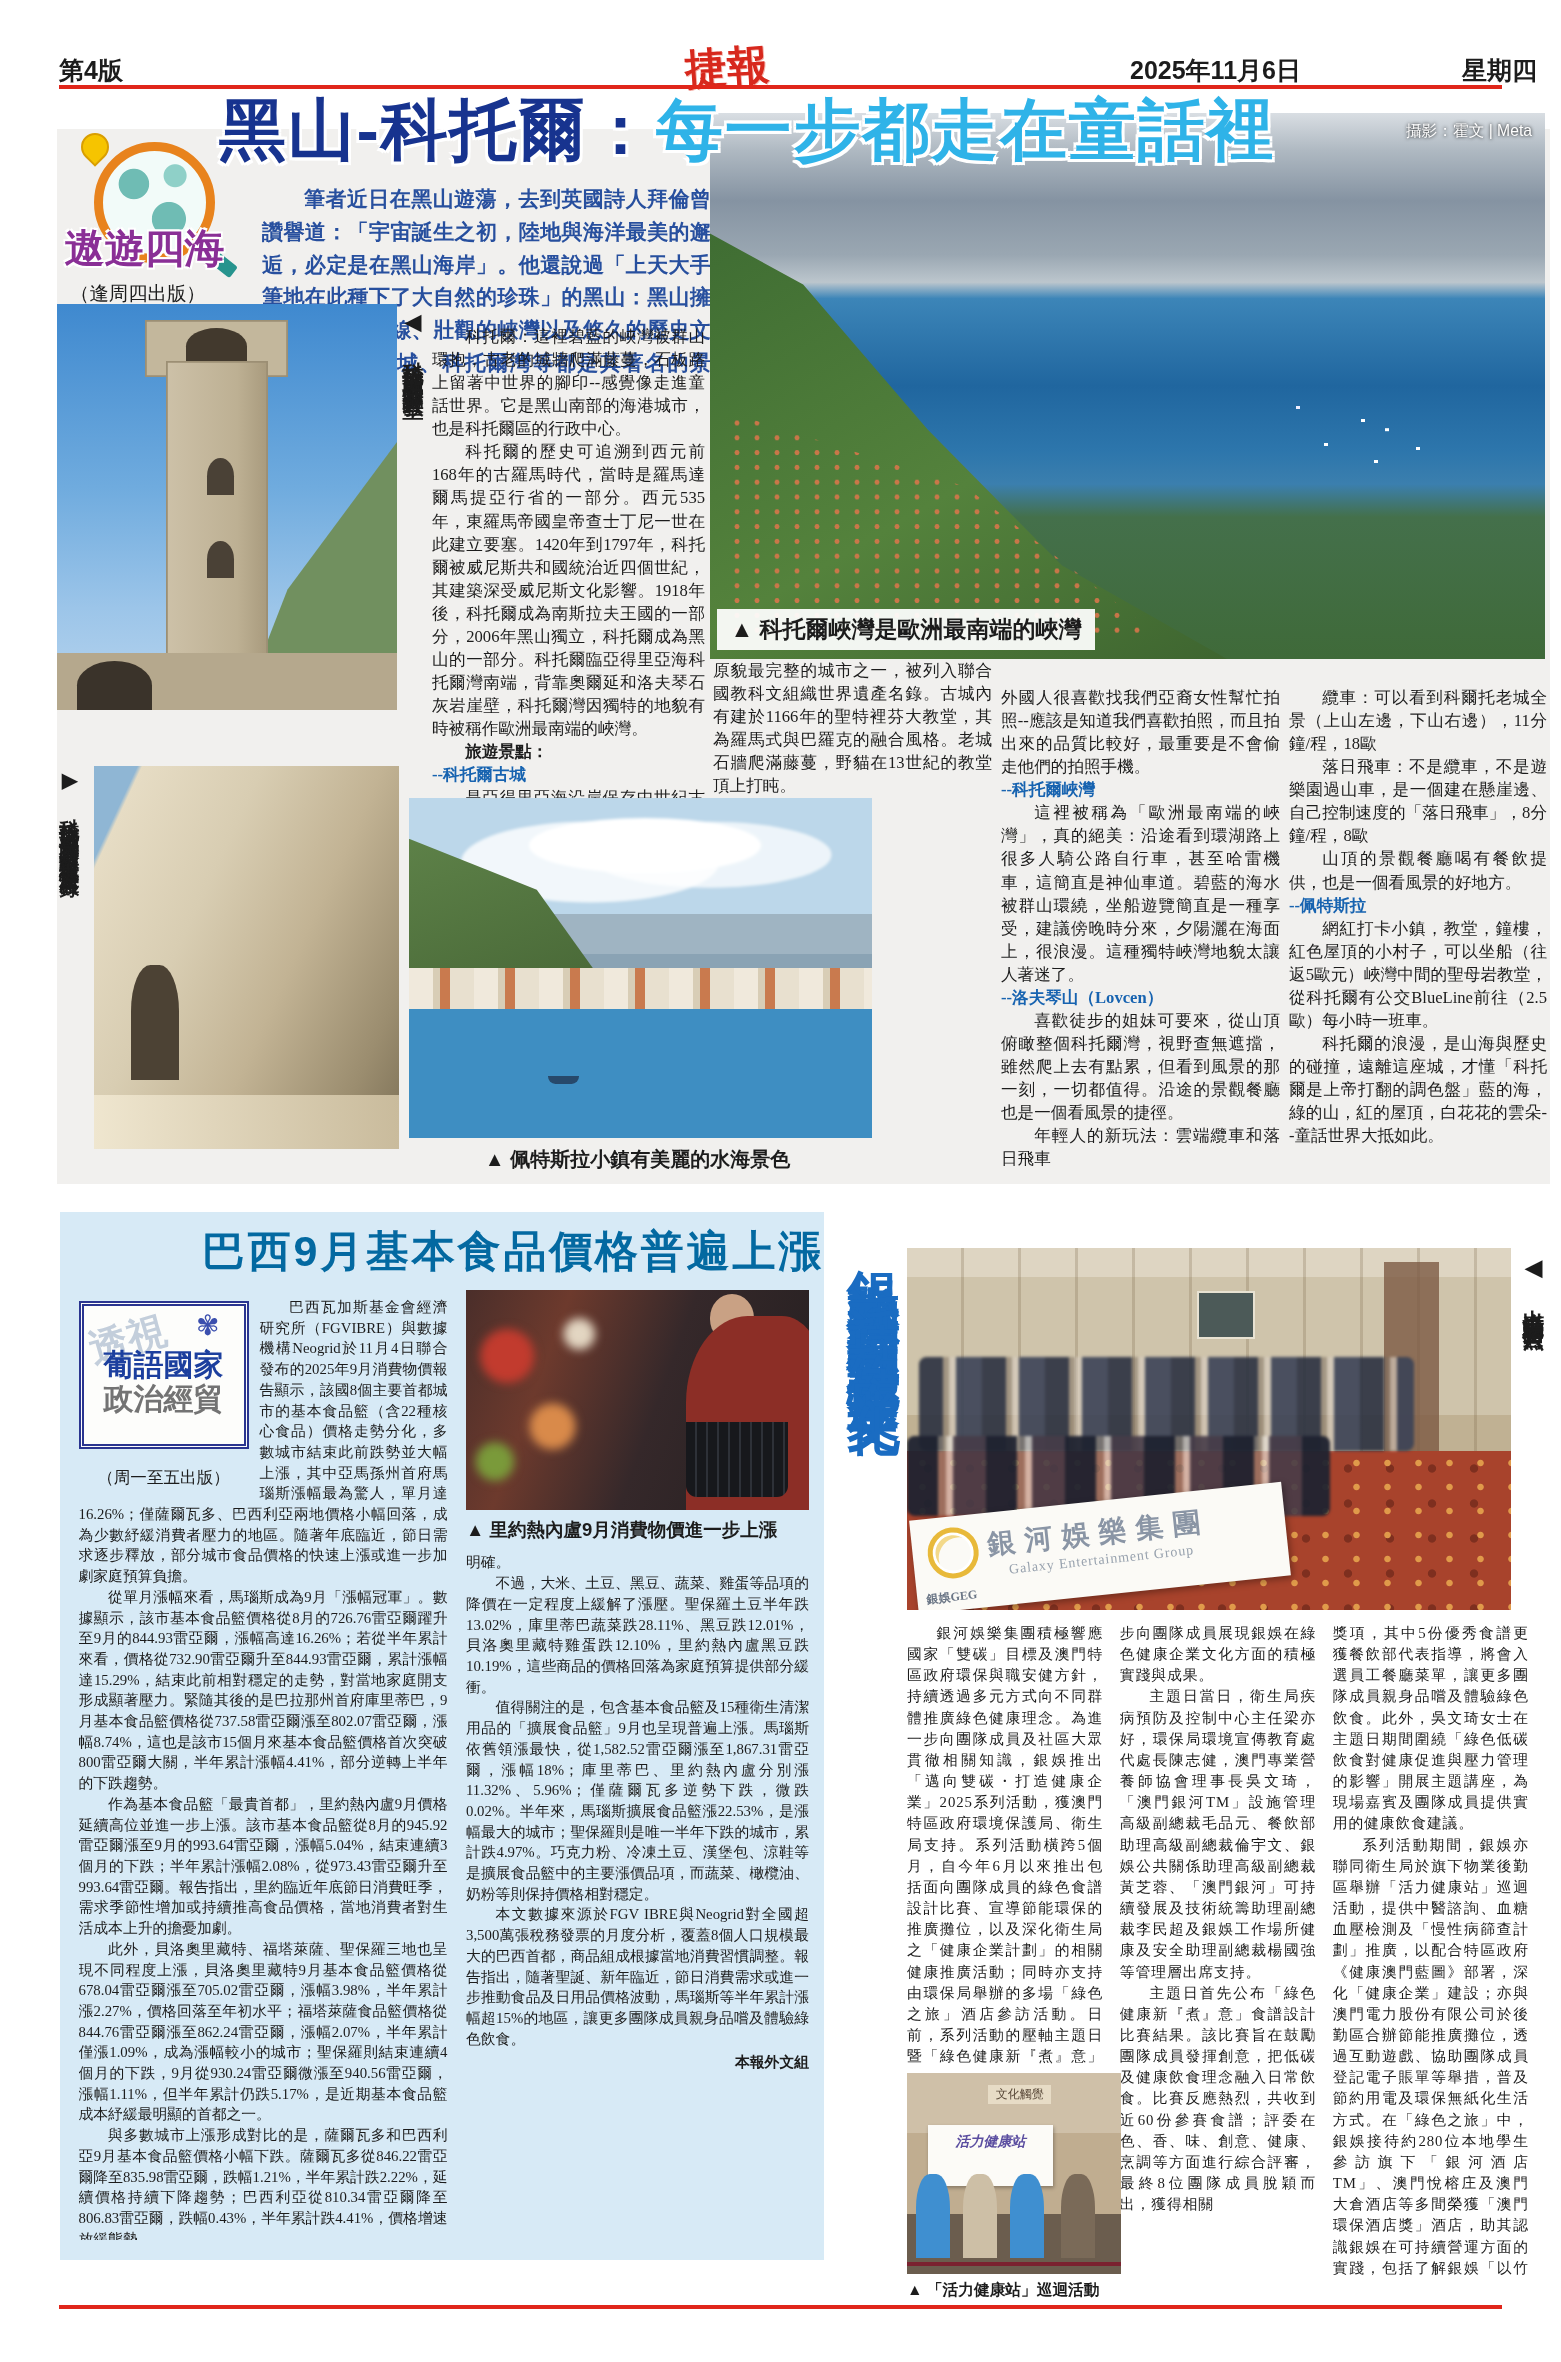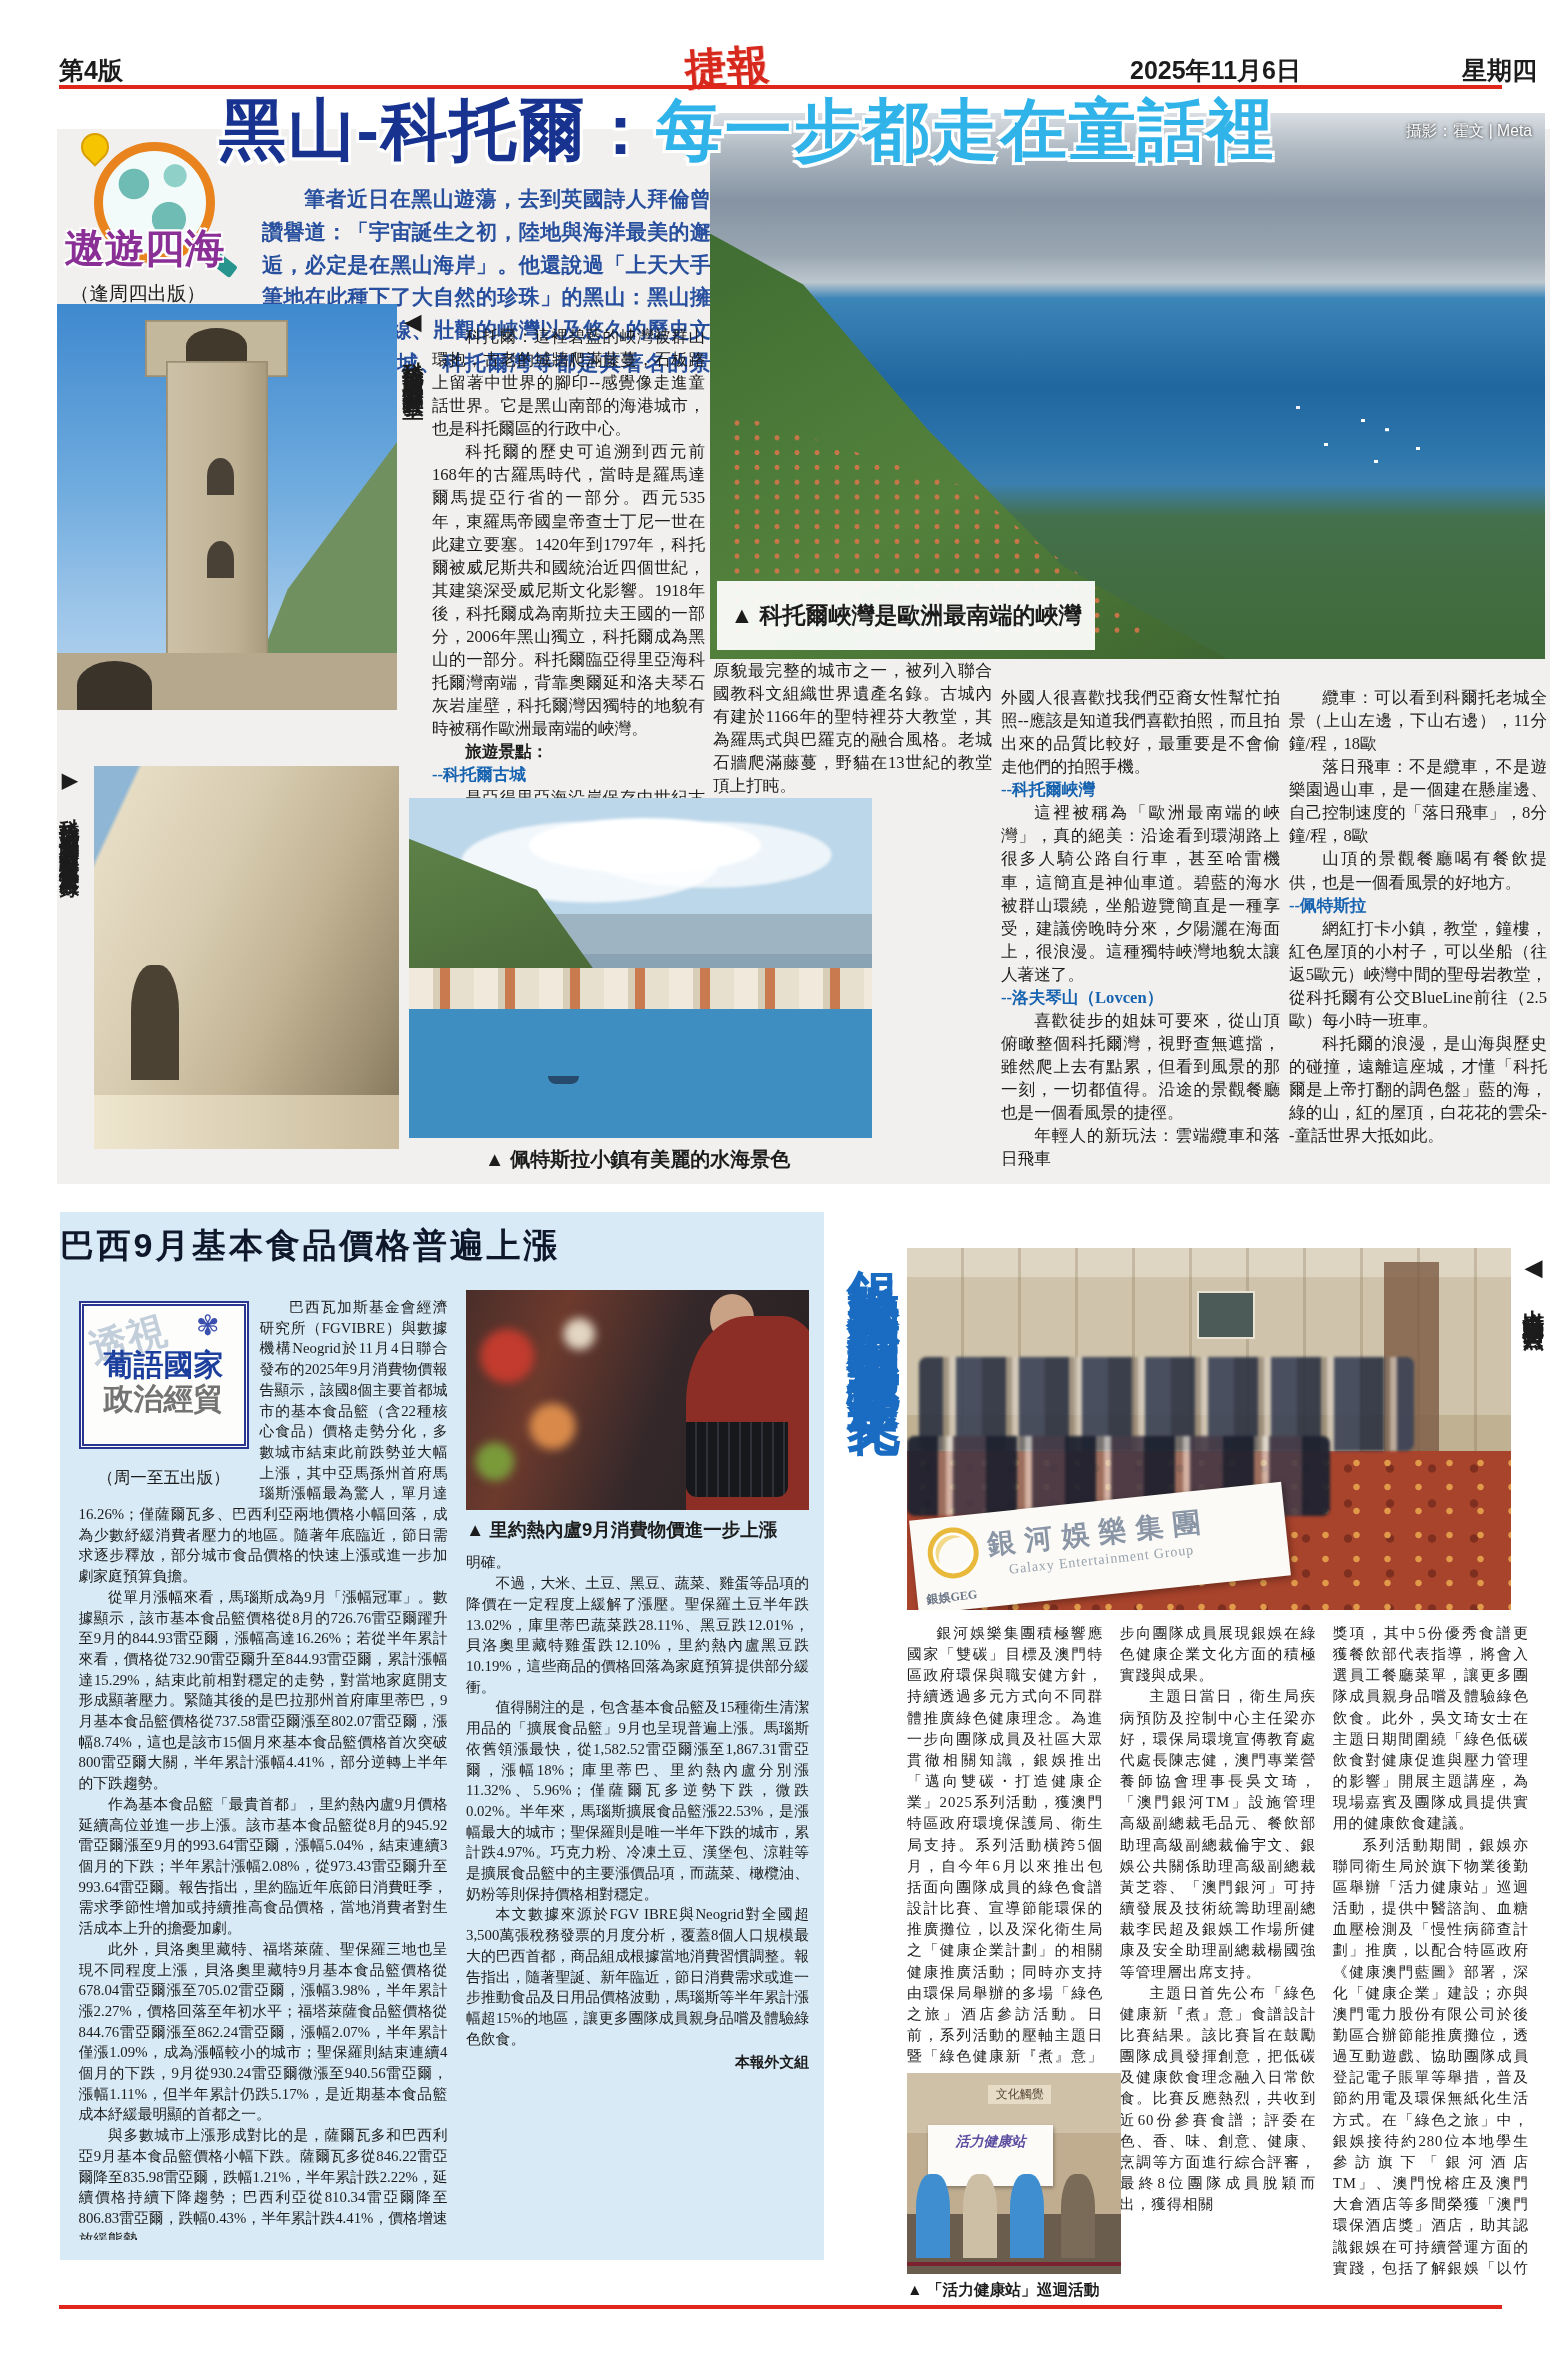--- a/index.html
+++ b/index.html
@@ -44,21 +44,21 @@
     background:linear-gradient(150deg,#3f6d33,#54823c 55%,#3e6530);
     clip-path:polygon(0 0,18% 12%,42% 46%,68% 78%,100% 100%,0 100%);}
   .bay-roofs{position:absolute;left:2%;bottom:4%;width:52%;height:46%;opacity:.9;
     background-image:radial-gradient(circle,#d6764a 2.2px,transparent 2.8px);background-size:20px 14.8px;
     clip-path:polygon(0 10%,55% 40%,100% 100%,0 100%);}
   .bay-boats{position:absolute;left:78%;top:56%;width:3.7px;height:2.8px;background:#fff;
     box-shadow:24px 9.2px 0 #fff,-37px 24px 0 #fff,55px 28px 0 #fff,13px 41px 0 #fff,-65px -13px 0 #eef;}
   .photo-credit{position:absolute;right:13px;top:7.4px;color:#fff;font-size:15.7px;
     font-family:"Liberation Sans",sans-serif;text-shadow:0 0 3.7px #000;}
   .cap-onphoto{position:absolute;left:7.4px;bottom:9.2px;background:rgba(255,255,255,.93);
-    padding:19px 13px;font-family:"Liberation Sans",sans-serif;font-weight:bold;font-size:23px;}
+    padding:5px 13px;font-family:"Liberation Sans",sans-serif;font-weight:bold;font-size:23px;}
   .photo-cathedral{left:0;top:175px;width:340px;height:406px;
     background:linear-gradient(180deg,#3f89cf,#6fabde 45%,#9cc5e9 75%,#b9d5ee);}
   .cat-mtn{position:absolute;right:0;top:34%;width:46%;height:66%;background:#71905f;
     clip-path:polygon(100% 0,100% 100%,0 100%,30% 55%);}
   .cat-tower{position:absolute;left:32%;top:14%;width:30%;height:86%;
     background:linear-gradient(90deg,#cdc1a8,#bdb093 70%,#a89a7d);box-shadow:0 0 0 1.8px #9c8f74 inset;}
   .cat-belfry{position:absolute;left:26%;top:4%;width:42%;height:14%;
     background:#c3b79c;box-shadow:0 0 0 1.8px #9c8f74 inset;}
   .cat-hole{position:absolute;left:38%;top:6%;width:18%;height:9%;background:#42392d;border-radius:50% 50% 0 0;}
   .cat-win{position:absolute;left:44%;top:38%;width:8%;height:9%;background:#4a4136;border-radius:50% 50% 0 0;
@@ -82,22 +82,22 @@
   .vcap{writing-mode:vertical-rl;font-family:"Liberation Sans",sans-serif;font-weight:bold;
     letter-spacing:2.8px;line-height:1.1;}
   .t-col{font-size:16.6px;line-height:1.39;text-align:justify;overflow:hidden;}
   .t-col p{margin:0;}
   .ind{text-indent:2em;}
   .bold-head{font-weight:bold;text-indent:2em;}
   .sub{color:#1763b0;font-weight:bold;}
   .cap-under{font-family:"Liberation Sans",sans-serif;font-weight:bold;font-size:20px;}
   
   .bz-section{left:60px;top:1212px;width:764px;height:1048px;background:#d7eaf6;}
-  .bz-headline{left:0;top:11px;width:100%;text-align:left;font-family:"Liberation Sans",sans-serif;
-    font-weight:900;font-size:34px;color:#0f172a;letter-spacing:2.8px;}
+  .bz-headline{left:0;top:11px;width:100%;text-align:right;font-family:"Liberation Sans",sans-serif;
+    font-weight:900;font-size:43px;color:#0369a1;letter-spacing:2.8px;}
   .bz-col{font-size:14.8px;line-height:1.4;text-align:justify;overflow:hidden;}
   .bz-col p{margin:0;}
   .bz-col1{left:18.5px;top:85px;width:369px;height:943px;}
   .bz-col2{left:406px;top:78px;width:343px;height:955px;}
   .bz-kicker{float:left;width:170px;height:181px;margin:3.7px 11px 3.7px 0;text-align:center;}
   .kicker-box{height:138px;border:5.5px double #2a3590;background:#fdfdfb;position:relative;overflow:hidden;}
   .k-watermark{position:absolute;left:5.5px;top:7.4px;font-size:39px;color:#b9c6d6;transform:rotate(-16deg);
     font-weight:bold;opacity:.85;}
   .k-flower{position:absolute;right:24px;top:0px;font-size:28px;color:#3b4fae;}
   .k1{position:relative;font-size:30px;font-weight:900;color:#1c3f9e;margin-top:42px;line-height:1.15;

